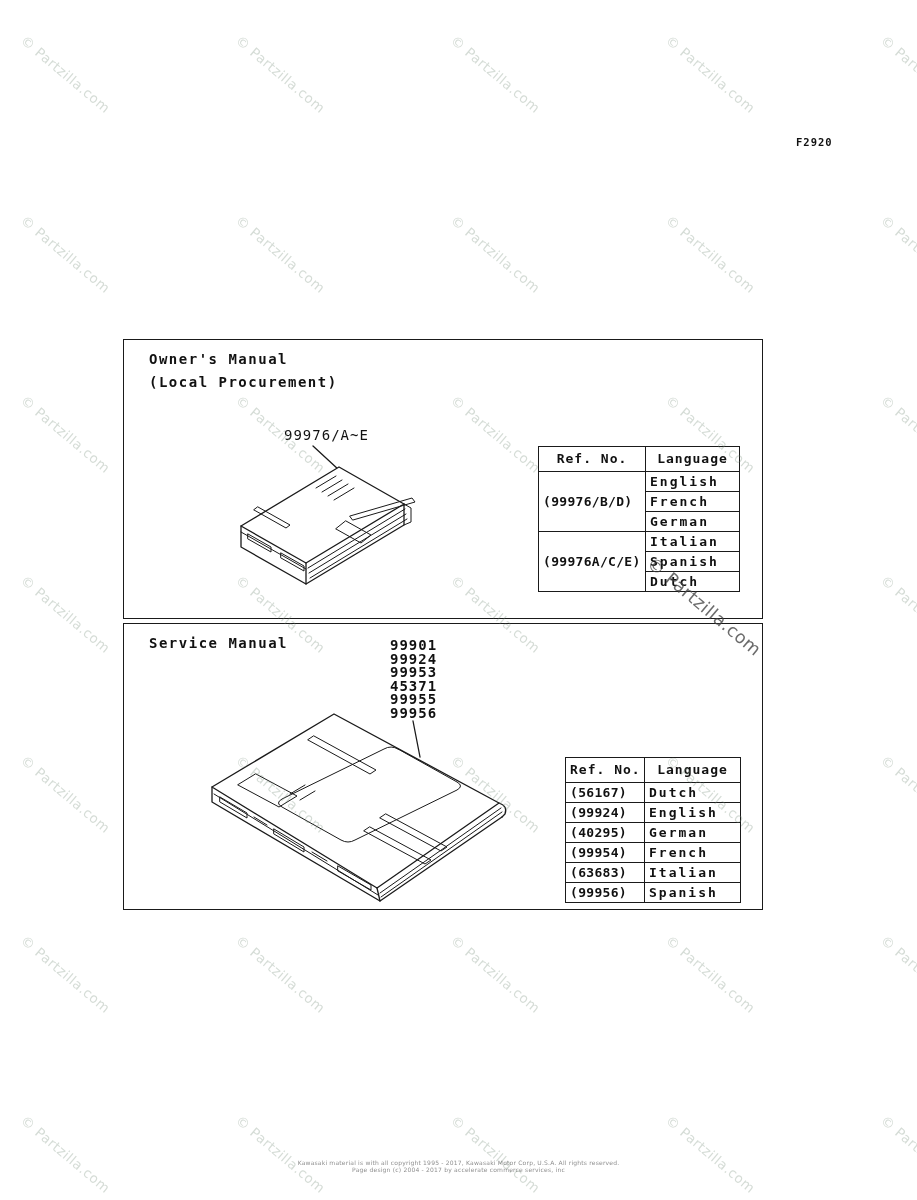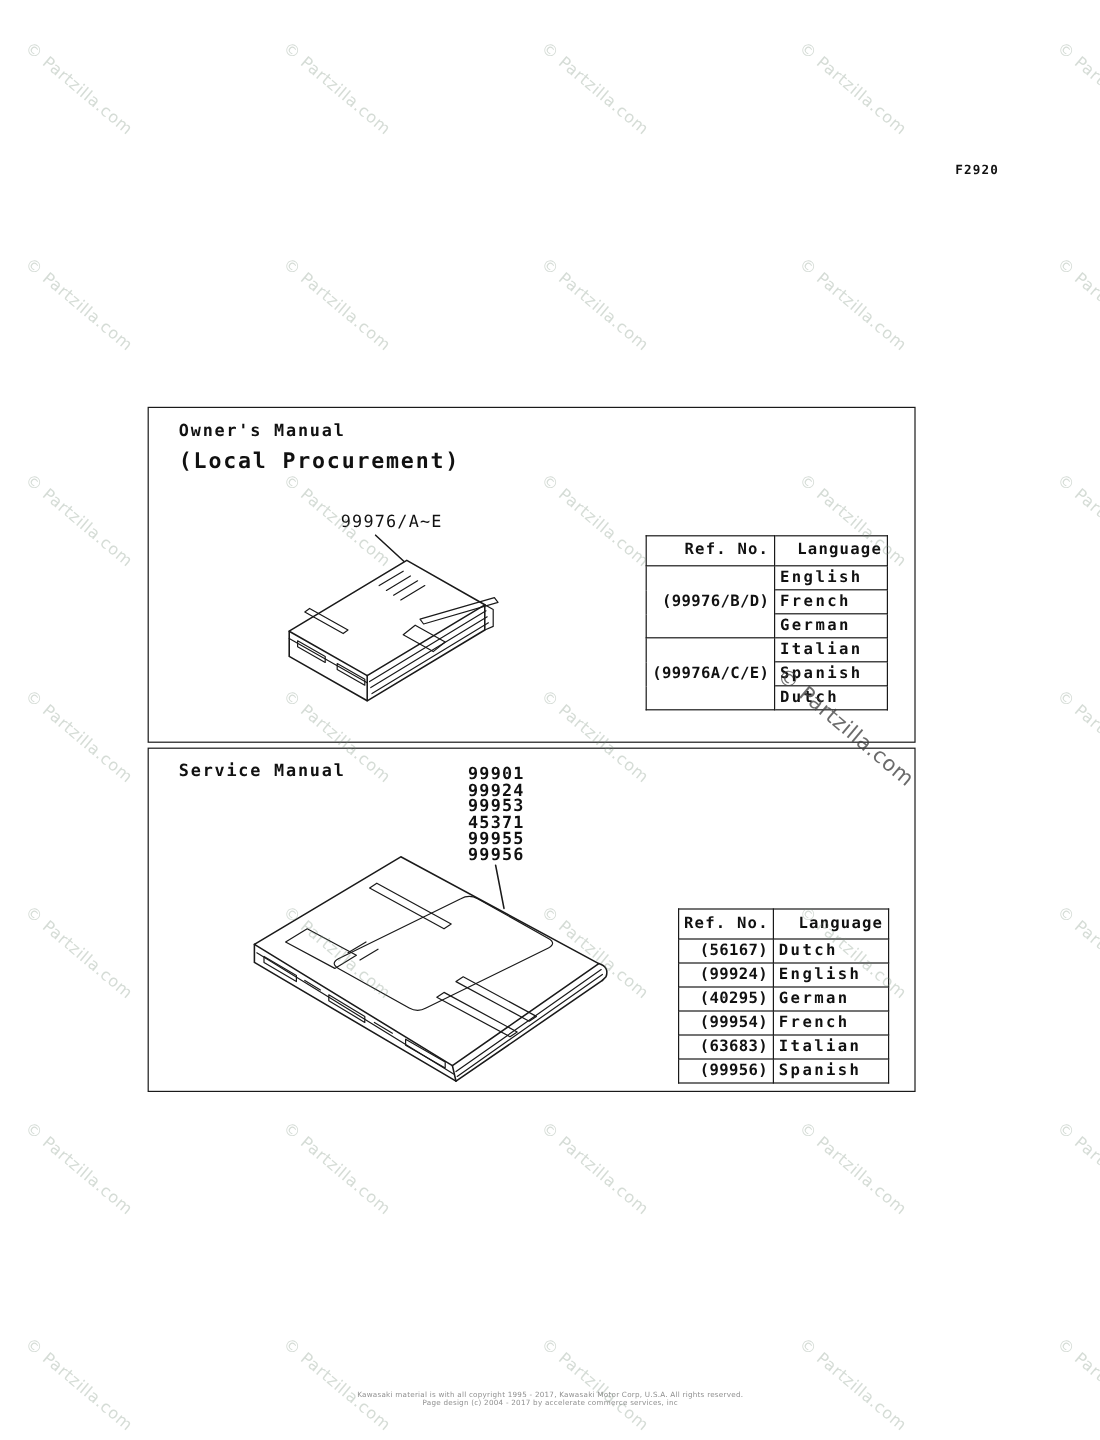--- a/index.html
+++ b/index.html
@@ -14,42 +14,42 @@
   }
   
   .panel{position:absolute;left:123px;width:638px;border:1.5px solid #1a1a1a;background:#fff;}
   .panel.owners{top:327px;height:278px;margin-top:12px;}
   .panel.service{top:623px;height:285px;}
   .panel-title{
     position:absolute;left:25px;top:11px;font-size:14px;font-weight:bold;
     letter-spacing:1.5px;white-space:pre;
   }
   .panel-subtitle{
-    position:absolute;left:25px;top:34px;font-size:18px;font-weight:bold;letter-spacing:1.5px;
+    position:absolute;left:25px;top:34px;font-size:14px;font-weight:bold;letter-spacing:1.5px;
   }
   .part-label{
     position:absolute;left:160px;top:87px;font-size:14px;font-weight:normal;letter-spacing:1px;
   }
   .part-stack{
     position:absolute;left:266px;top:15px;font-size:14px;font-weight:bold;
     letter-spacing:1px;line-height:13.6px;
   }
   .art{position:absolute;left:0;top:0;}
   
   table.langs{
     position:absolute;border-collapse:collapse;background:#fff;
     font-family:"DejaVu Sans Mono","Liberation Mono",monospace;
     font-weight:bold;font-size:13px;table-layout:fixed;
   }
   table.t1{left:538px;top:446px;width:201px;}
   table.t2{left:565px;top:757px;width:175px;}
   table.langs td{border:1.6px solid #1a1a1a;padding:0 4px;height:19px;line-height:19px;
     overflow:hidden;white-space:nowrap;}
-  table.langs tr.hdr td{height:24px;line-height:24px;text-align:right;letter-spacing:1px;}
-  td.ref{text-align:right;letter-spacing:0.3px;}
+  table.langs tr.hdr td{height:24px;line-height:24px;text-align:center;letter-spacing:1px;}
+  td.ref{text-align:left;letter-spacing:0.3px;}
   td.lang{text-align:left;padding-left:8px;letter-spacing:2px;}
   .t1 col.c1{width:107px;} .t1 col.c2{width:94px;}
   .t2 col.c1{width:79px;}  .t2 col.c2{width:96px;}
   
   #watermarks{position:absolute;left:0;top:0;width:917px;height:1200px;pointer-events:none;z-index:9;}
   .wm{
     position:absolute;font-family:"DejaVu Sans","Liberation Sans",sans-serif;
     font-size:13.5px;color:rgba(116,140,120,0.30);white-space:nowrap;
     transform:rotate(40deg);transform-origin:left top;letter-spacing:0.5px;
   }

